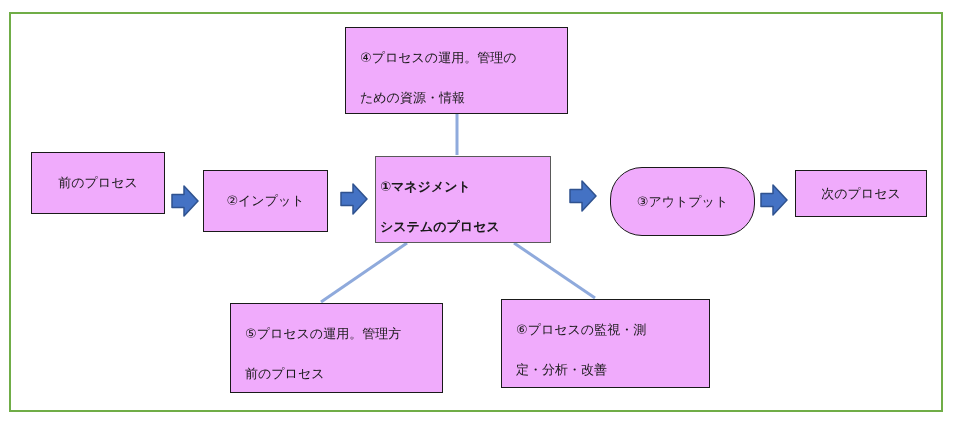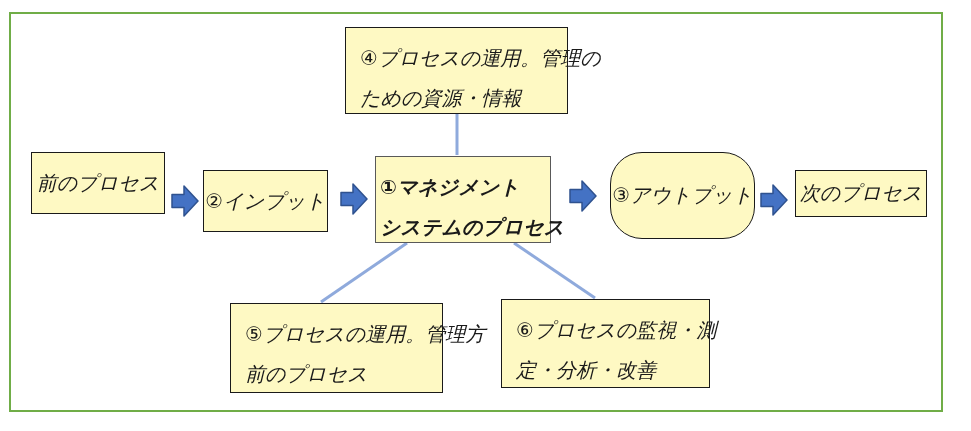--- a/index.html
+++ b/index.html
@@ -21,24 +21,23 @@
     top: 12px;
     width: 934px;
     height: 400px;
     border: 2px solid var(--frame-color, #70AD47);
     box-sizing: border-box;
   }
   .box {
     position: absolute;
     box-sizing: border-box;
     border: 1px solid #1a1a1a;
-    background: #fef9c3;
+    background: #f0abfc;
     color: #1a1a1a;
-    font-size: 20px;
-    font-style: italic;
+    font-size: 13px;
   }
   .box.single {
     display: flex;
     align-items: center;
     justify-content: center;
     text-align: center;
   }
   .box.multi {
     padding: 10px 14px 0 14px;
   }
@@ -112,21 +111,21 @@
 
   <div class="box multi" id="box-center" style="left:375px; top:156px; width:176px; height:87px; padding-left:4px;">
     <span class="line">①マネジメント</span>
     <span class="line">システムのプロセス</span>
   </div>
 
   <svg class="block-arrow" viewBox="0 0 28 32" style="left:569px; top:180px;">
     <polygon points="1,9.5 13,9.5 13,1 27,16 13,31 13,22.5 1,22.5"></polygon>
   </svg>
 
-  <div class="box single" id="box-output" style="left:610px; top:152px; width:145px; height:87px;border-radius:32px;">
+  <div class="box single" id="box-output" style="left:610px; top:167px; width:145px; height:69px;border-radius:32px;">
     <span>③アウトプット</span>
   </div>
 
   <svg class="block-arrow" viewBox="0 0 28 32" style="left:760px; top:184px;">
     <polygon points="1,9.5 13,9.5 13,1 27,16 13,31 13,22.5 1,22.5"></polygon>
   </svg>
 
   <div class="box single" id="box-next" style="left:795px; top:170px; width:132px; height:47px;">
     <span>次のプロセス</span>
   </div>

